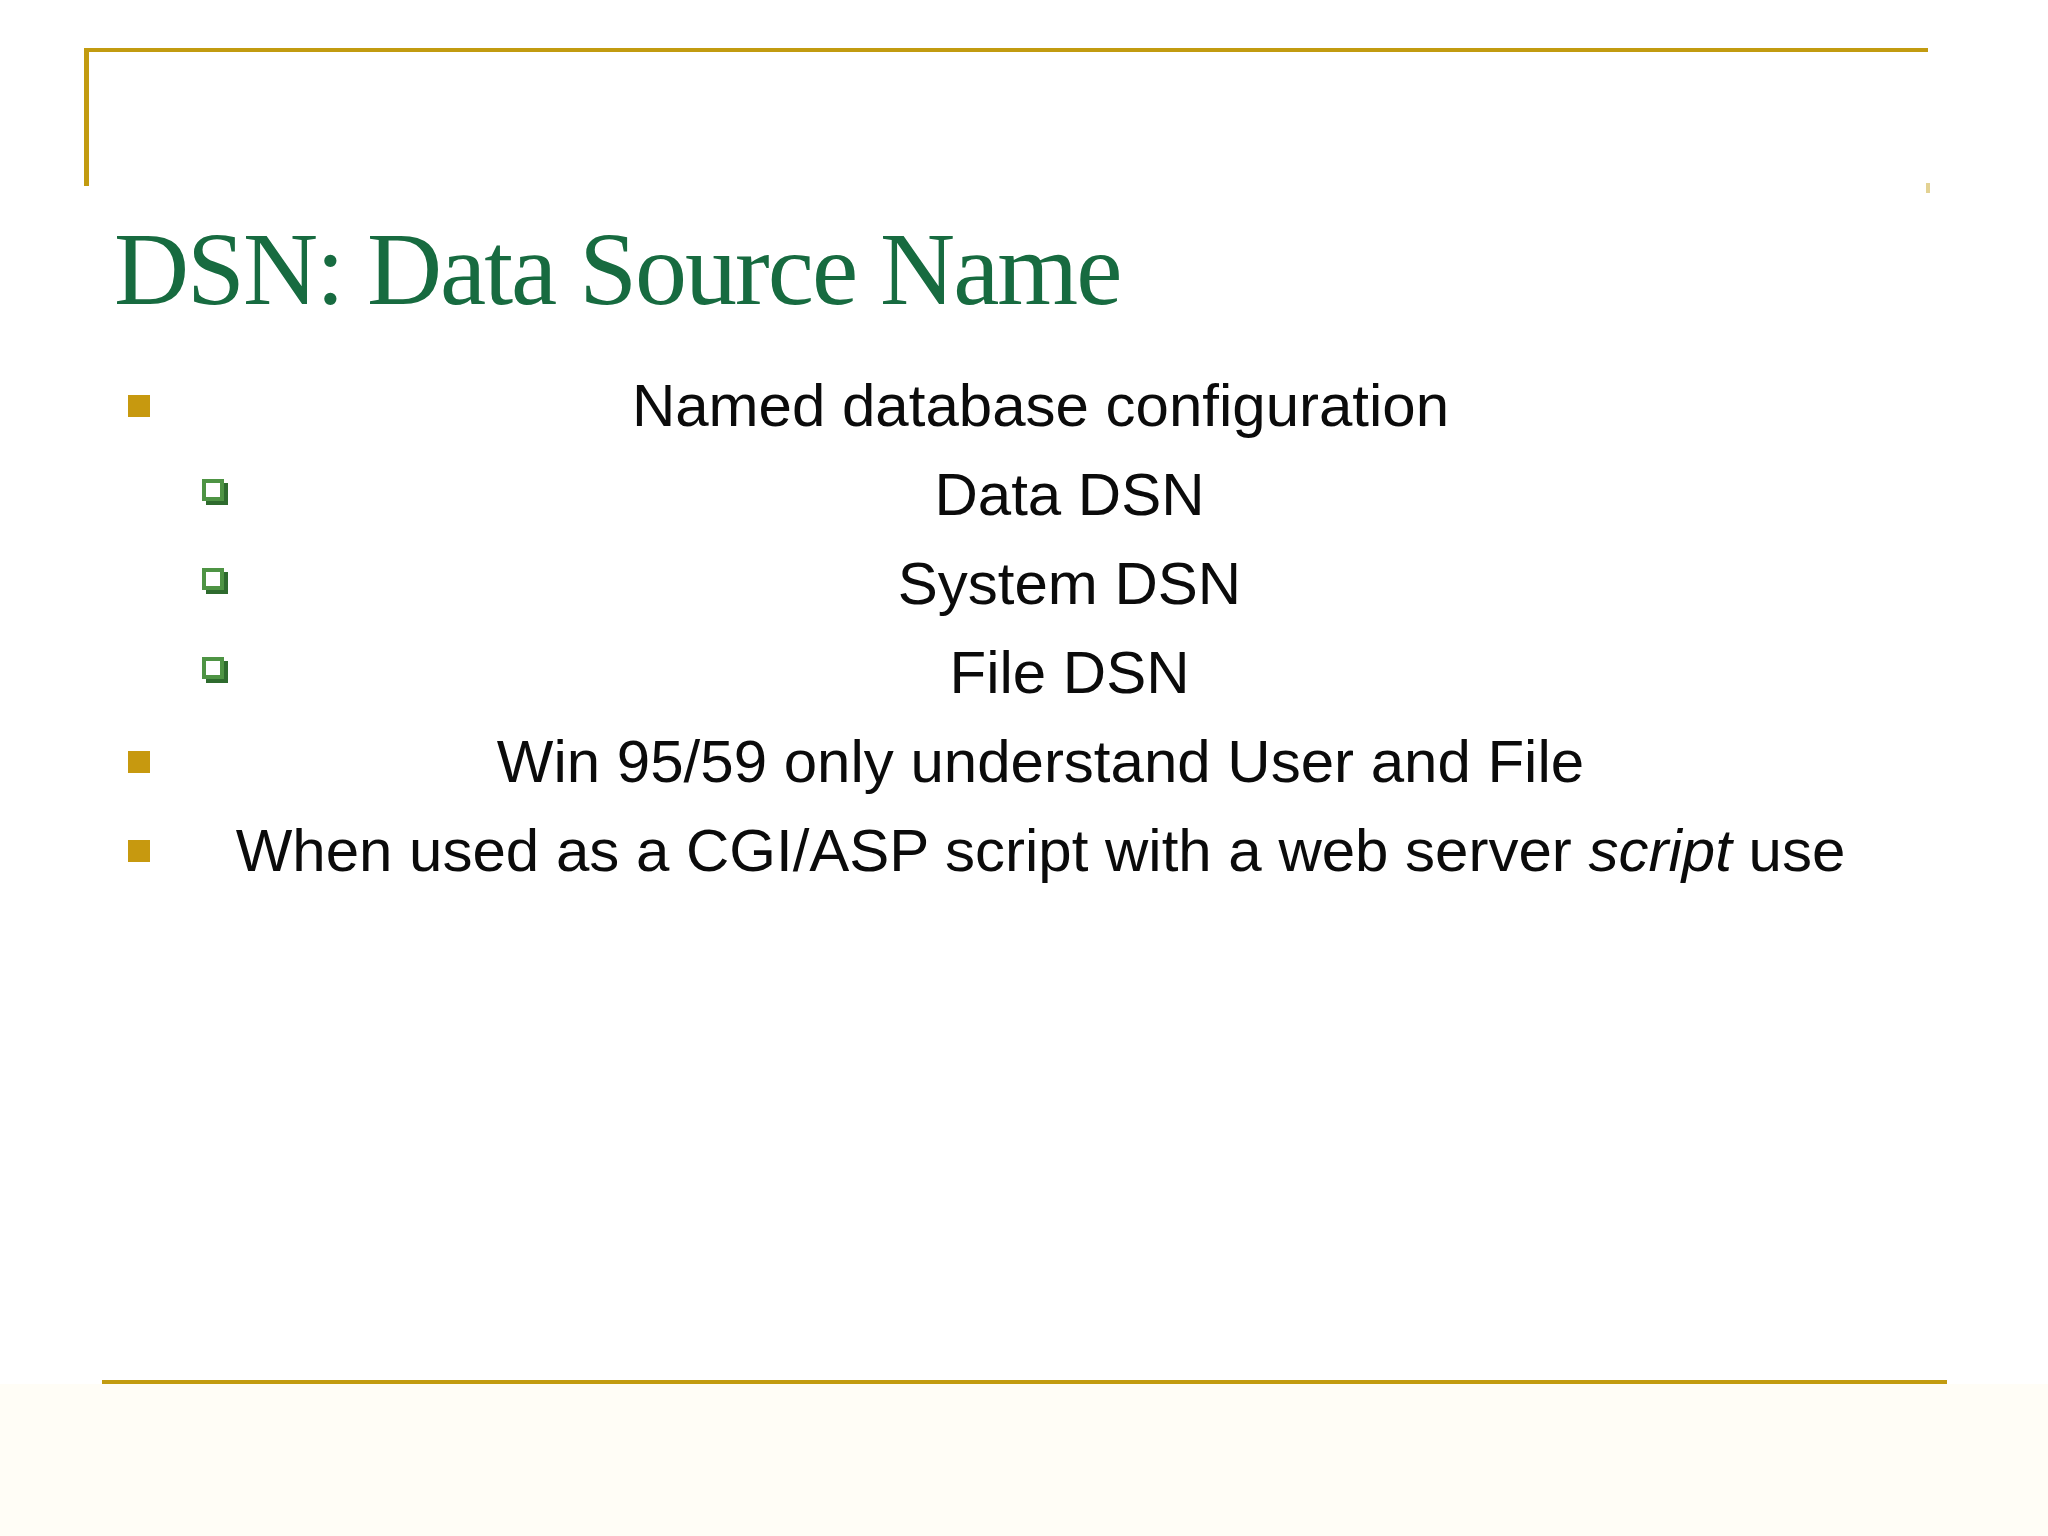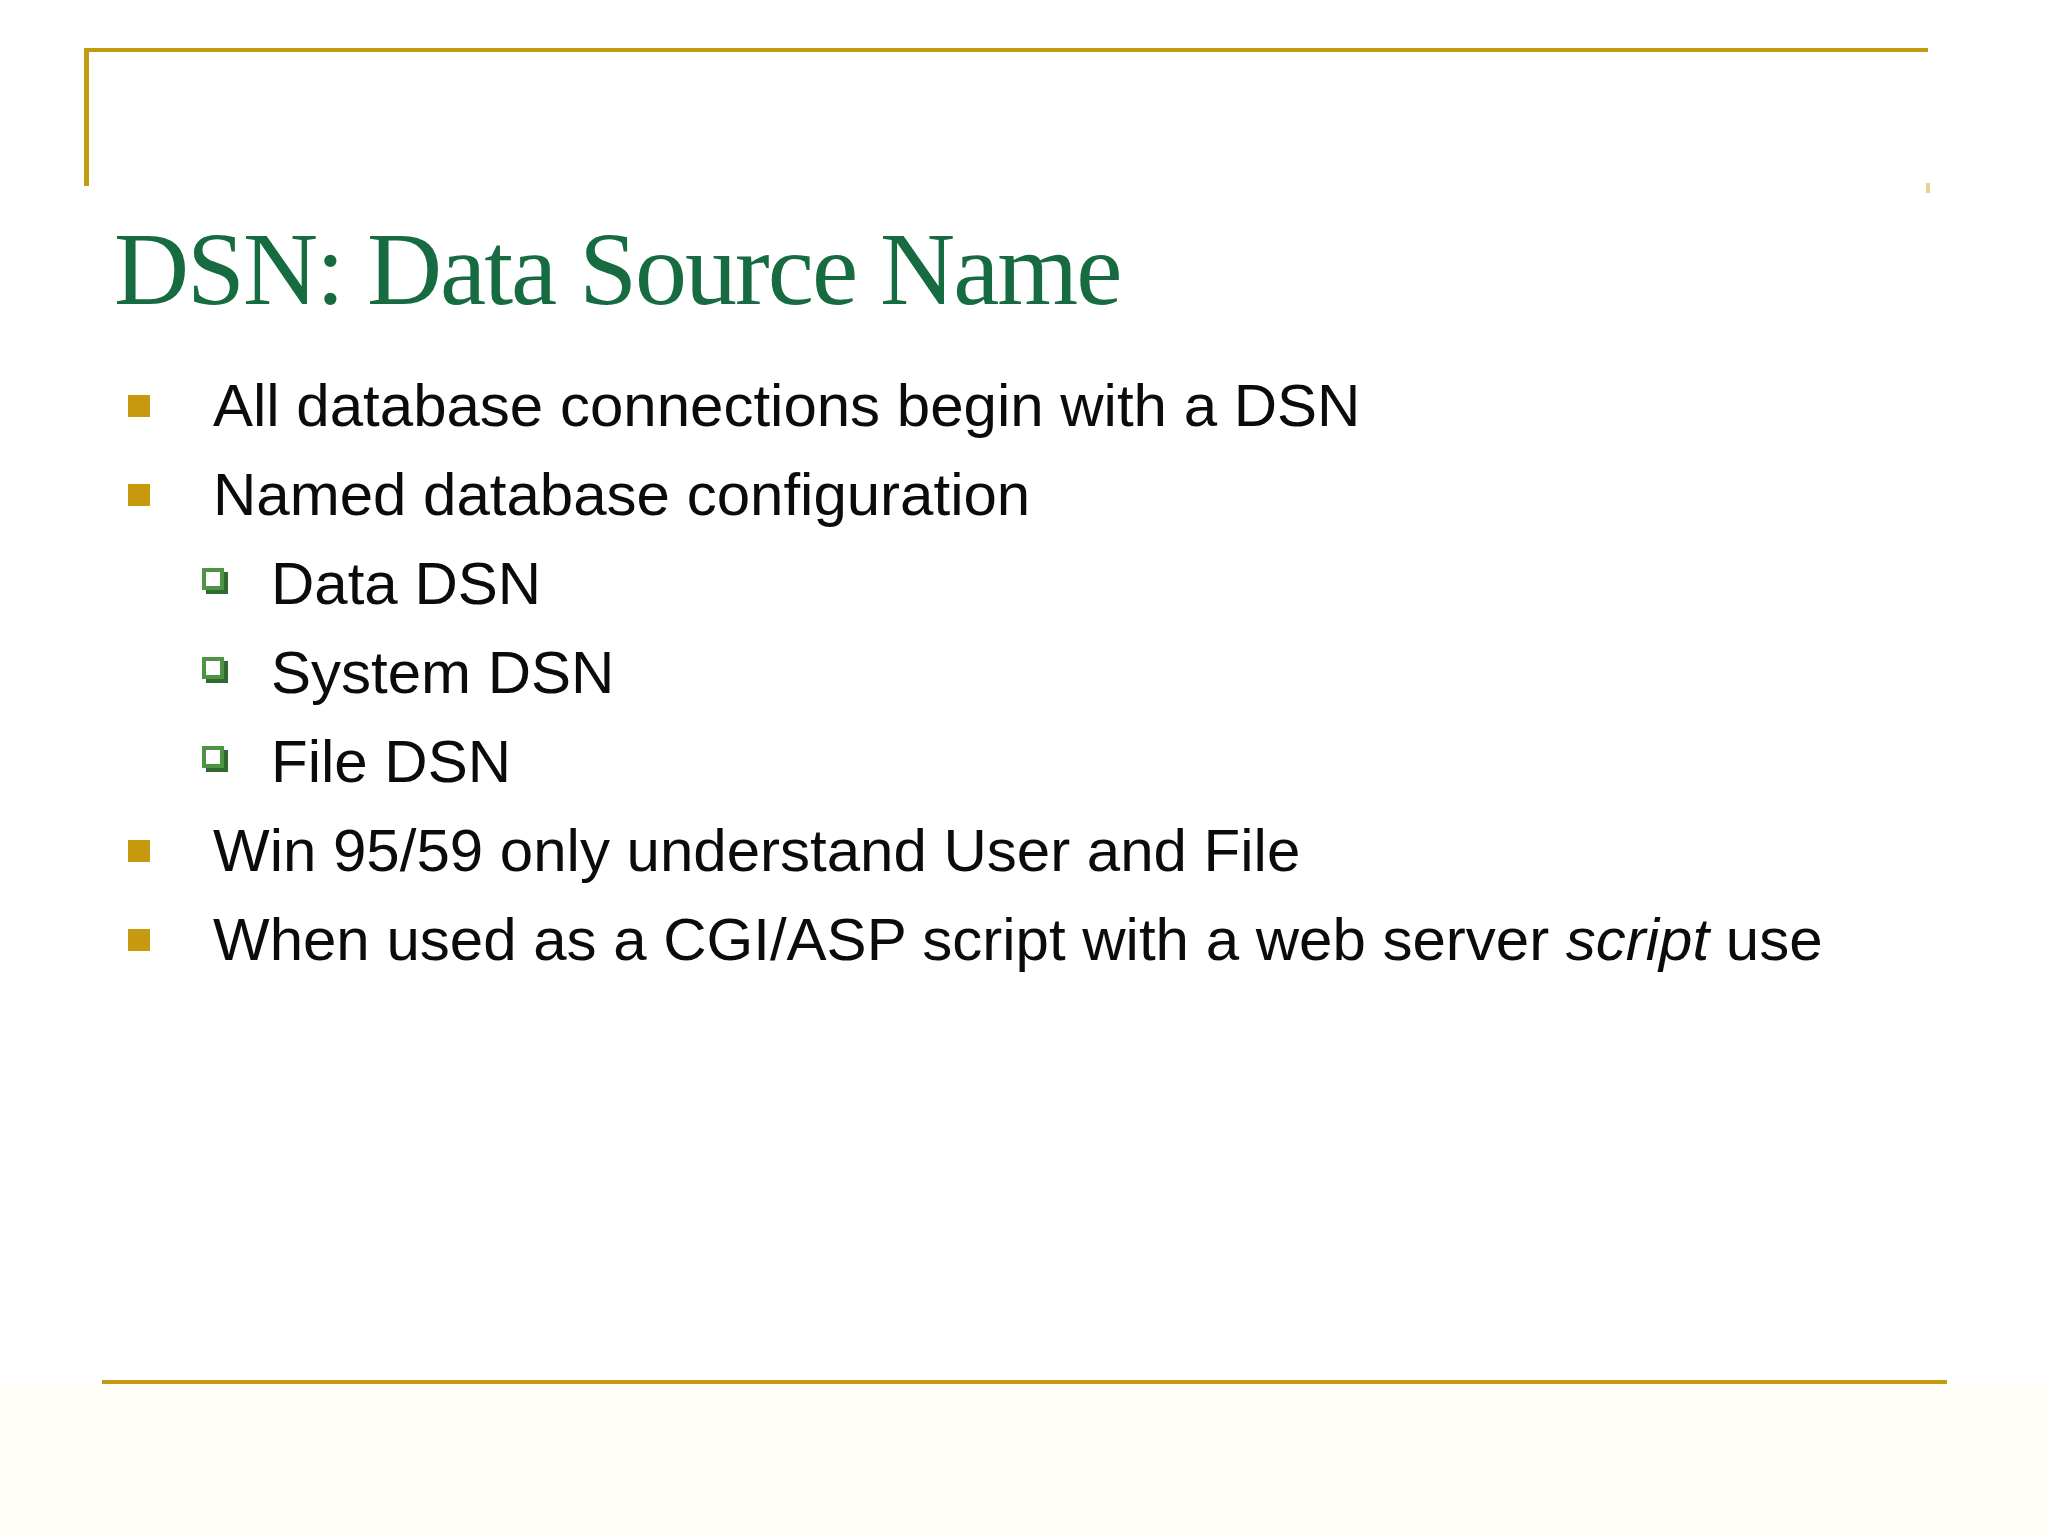--- a/index.html
+++ b/index.html
@@ -2,20 +2,21 @@
 <html><head>
 <meta charset="utf-8">
 <style>
   html,body{margin:0;padding:0;background:#ffffff;}
   .slide{
     position:relative;
     width:2048px;height:1536px;
     background:#ffffff;
     overflow:hidden;
     font-family:"Liberation Sans",sans-serif;
+    text-align:center;
   }
   .top-line{position:absolute;left:86px;top:48px;width:1842px;height:4px;}
   .corner-vline{position:absolute;left:84px;top:48px;width:5px;height:138px;}
   .bottom-line{position:absolute;left:102px;top:1380px;width:1845px;height:4px;}
   .decor-tick{position:absolute;left:1926px;top:183px;width:4px;height:10px;opacity:.45;}
   .bottom-tint{position:absolute;left:0;top:1384px;width:2048px;height:152px;background:#fffdf6;}
   .slide-title{
     position:absolute;left:114px;top:147px;
     font-family:"Liberation Serif",serif;
     font-weight:400;
@@ -46,24 +47,20 @@
   <div class="top-line" style="background: rgb(194, 155, 16);"></div>
   <div class="corner-vline" style="background: rgb(194, 155, 16);"></div>
   <div class="bottom-line" style="background: rgb(194, 155, 16);"></div>
   <div class="decor-tick" style="background: rgb(194, 155, 16);"></div>
 
   <h1 class="slide-title" style="color: rgb(23, 107, 64);">DSN: Data Source Name</h1>
 
   <div class="bullets" id="bullet-list" style="color: rgb(11, 11, 11);">
       <div class="row l1">
         <span class="sq1" style="background: rgb(199, 153, 15);"></span>
-        <div class="text"><span>All database connections begin with a DSN</span></div>
-      </div>
-      <div class="row l1">
-        <span class="sq1" style="background: rgb(199, 153, 15);"></span>
         <div class="text"><span>Named database configuration</span></div>
       </div>
       <div class="row l2">
         <span class="sq2" style="border: 4px solid rgb(78, 148, 68); box-shadow: rgb(46, 107, 46) 4px 4px 0px 0px;"></span>
         <div class="text"><span>Data DSN</span></div>
       </div>
       <div class="row l2">
         <span class="sq2" style="border: 4px solid rgb(78, 148, 68); box-shadow: rgb(46, 107, 46) 4px 4px 0px 0px;"></span>
         <div class="text"><span>System DSN</span></div>
       </div>

